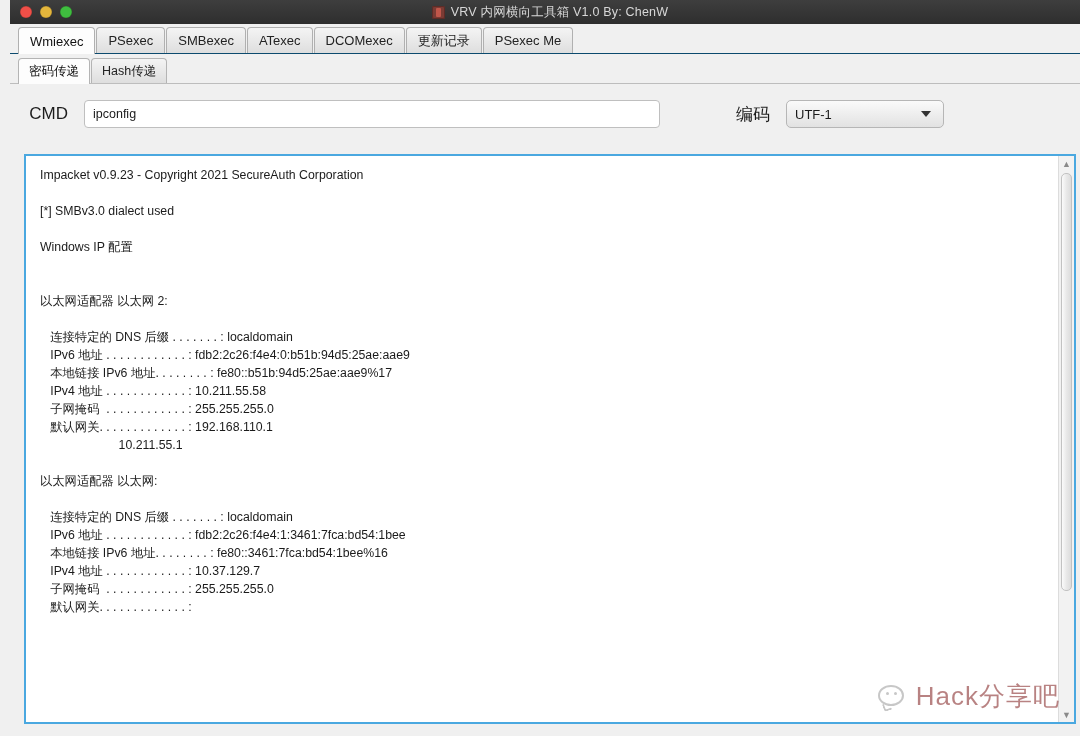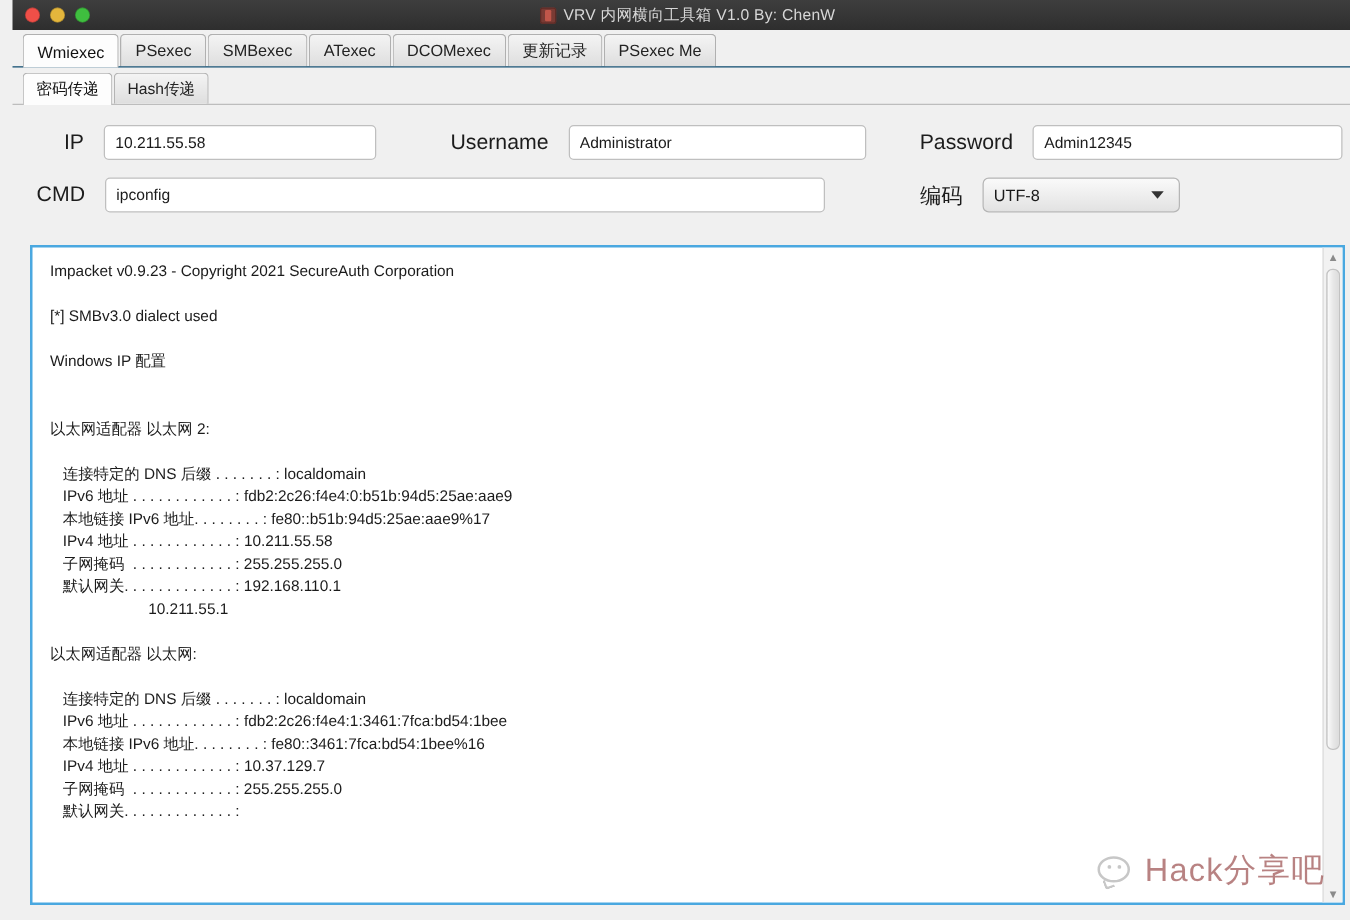--- a/index.html
+++ b/index.html
@@ -309,38 +309,28 @@
   <div class="subtabbar">
     <div class="subtab active">
         <span>密码传递</span>
       </div>
     <div class="subtab">
         <span>Hash传递</span>
       </div>
   </div>
 
   <div class="form">
-    <div class="row">
-      <span class="lbl ip">IP</span>
-      <input class="field ip" type="text" value="10.211.55.58" style="">
-
-      <span class="lbl user">Username</span>
-      <input class="field user" type="text" value="Administrator" style="">
-
-      <span class="lbl pass">Password</span>
-      <input class="field pass" type="text" value="Admin12345" style="">
-    </div>
 
     <div class="row">
       <span class="lbl cmd">CMD</span>
       <input class="field cmd" type="text" value="ipconfig" style="">
 
       <span class="lbl enc">编码</span>
       <div class="select">
-        <span>UTF-8</span>
+        <span>UTF-1</span>
         <span class="caret"></span>
       </div>
     </div>
   </div>
 
 
   <div class="console-wrap">
     <div class="console" id="console-body"><div class="ln">Impacket v0.9.23 - Copyright 2021 SecureAuth Corporation</div><div class="ln">&nbsp;</div><div class="ln">[*] SMBv3.0 dialect used</div><div class="ln">&nbsp;</div><div class="ln">Windows IP 配置</div><div class="ln">&nbsp;</div><div class="ln">&nbsp;</div><div class="ln">以太网适配器 以太网 2:</div><div class="ln">&nbsp;</div><div class="ln">   连接特定的 DNS 后缀 . . . . . . . : localdomain</div><div class="ln">   IPv6 地址 . . . . . . . . . . . . : fdb2:2c26:f4e4:0:b51b:94d5:25ae:aae9</div><div class="ln">   本地链接 IPv6 地址. . . . . . . . : fe80::b51b:94d5:25ae:aae9%17</div><div class="ln">   IPv4 地址 . . . . . . . . . . . . : 10.211.55.58</div><div class="ln">   子网掩码  . . . . . . . . . . . . : 255.255.255.0</div><div class="ln">   默认网关. . . . . . . . . . . . . : 192.168.110.1</div><div class="ln">                       10.211.55.1</div><div class="ln">&nbsp;</div><div class="ln">以太网适配器 以太网:</div><div class="ln">&nbsp;</div><div class="ln">   连接特定的 DNS 后缀 . . . . . . . : localdomain</div><div class="ln">   IPv6 地址 . . . . . . . . . . . . : fdb2:2c26:f4e4:1:3461:7fca:bd54:1bee</div><div class="ln">   本地链接 IPv6 地址. . . . . . . . : fe80::3461:7fca:bd54:1bee%16</div><div class="ln">   IPv4 地址 . . . . . . . . . . . . : 10.37.129.7</div><div class="ln">   子网掩码  . . . . . . . . . . . . : 255.255.255.0</div><div class="ln">   默认网关. . . . . . . . . . . . . :</div></div>
     <div class="vscroll">
       <div class="sb-arrow">▲</div>

